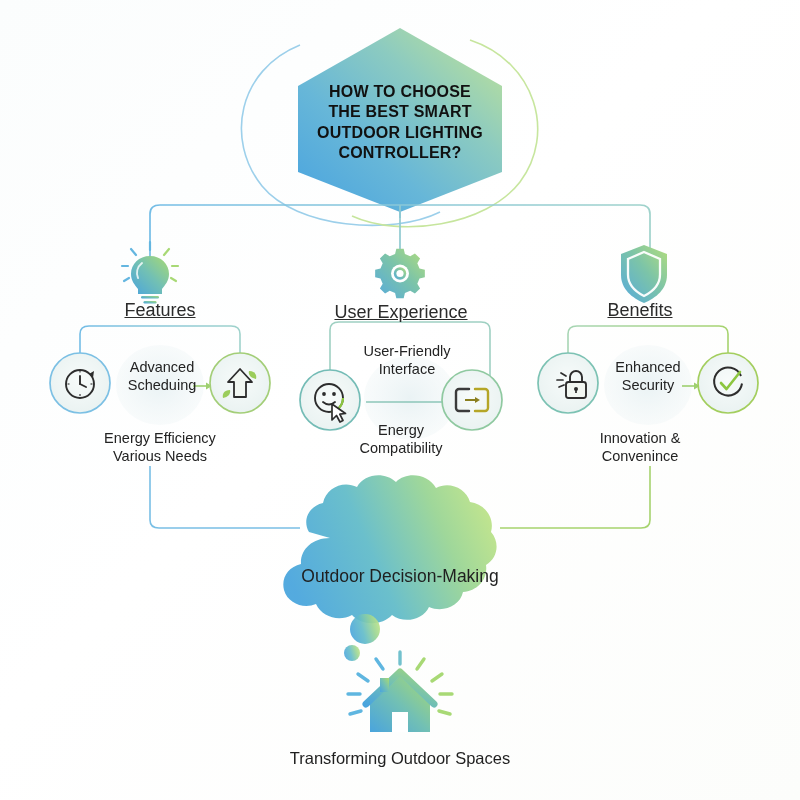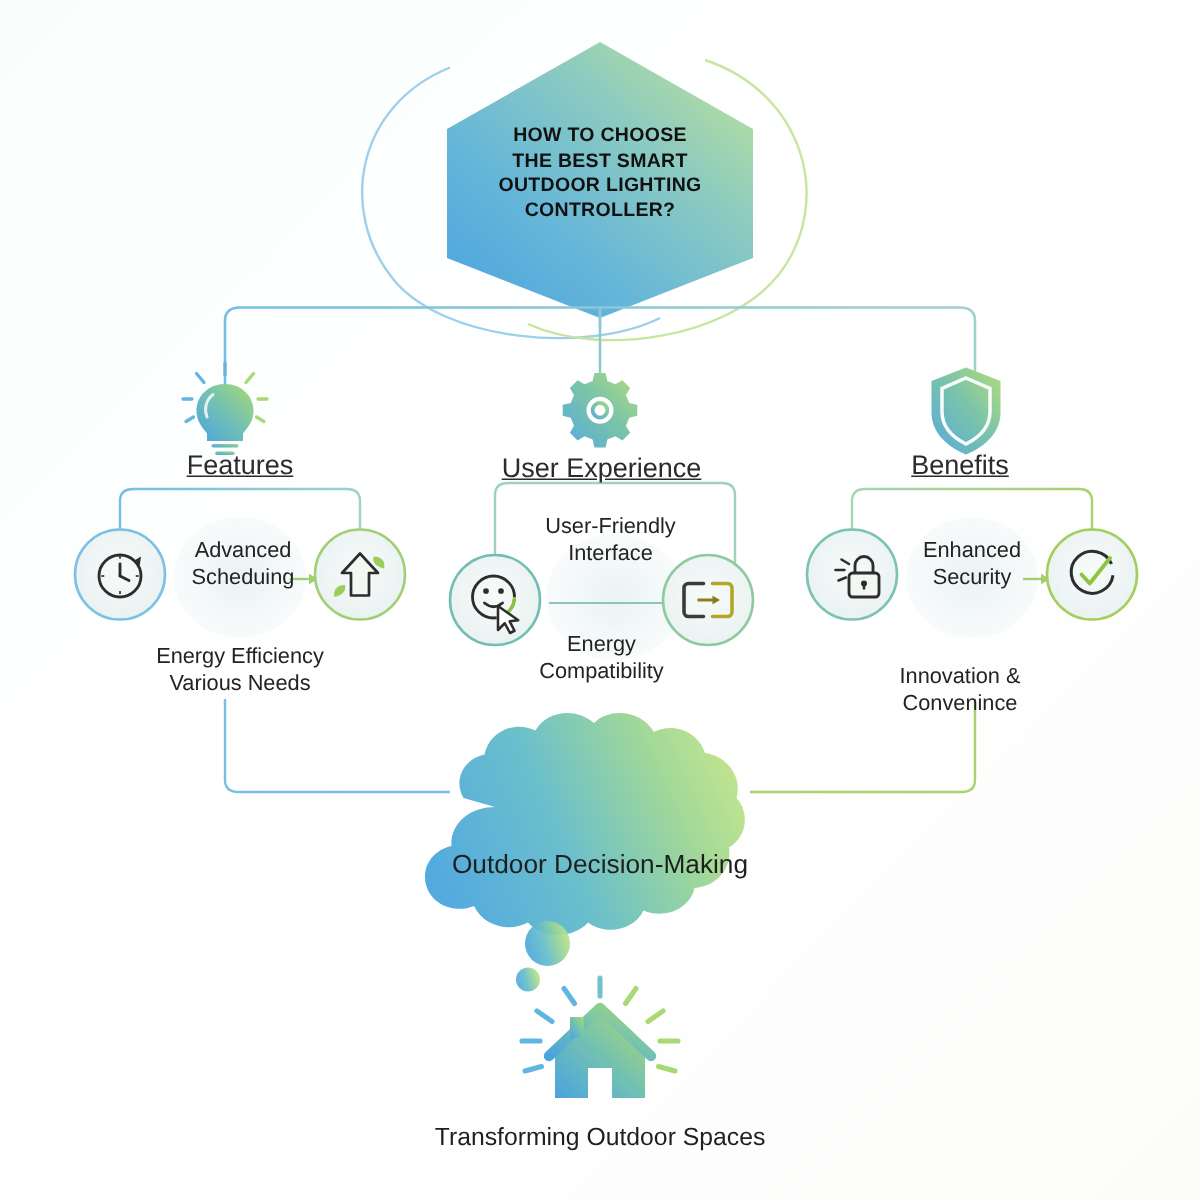--- a/index.html
+++ b/index.html
@@ -27,21 +27,21 @@
     position: absolute;
     text-align: center;
     color: #231f20;
     line-height: 1.22;
     white-space: pre-line;
   }
   #hex-title {
     width: 230px;
     left: 285px;
     top: 82px;
-    font-size: 13px;
+    font-size: 16px;
     font-weight: bold;
     letter-spacing: 0.2px;
     line-height: 1.28;
     color: #111111;
   }
   .branch-heading {
     width: 220px;
     font-size: 18px;
     color: #2b2b2b;
     font-weight: normal;
@@ -60,21 +60,21 @@
   #mid-1 { left: 348px; top: 343px; }
   #mid-2 { left: 589px; top: 359px; }
 
   .sub-label {
     width: 220px;
     font-size: 14.5px;
     color: #232323;
   }
   #sub-0 { left: 50px;  top: 430px; }
   #sub-1 { left: 291px; top: 422px; }
-  #sub-2 { left: 530px; top: 430px; margin-top: 13px; }
+  #sub-2 { left: 530px; top: 430px; }
 
   #cloud-label {
     width: 300px;
     left: 250px;
     top: 566px;
     font-size: 17.5px;
     color: #1f1f1f;
   }
   #footer-label {
     width: 400px;

